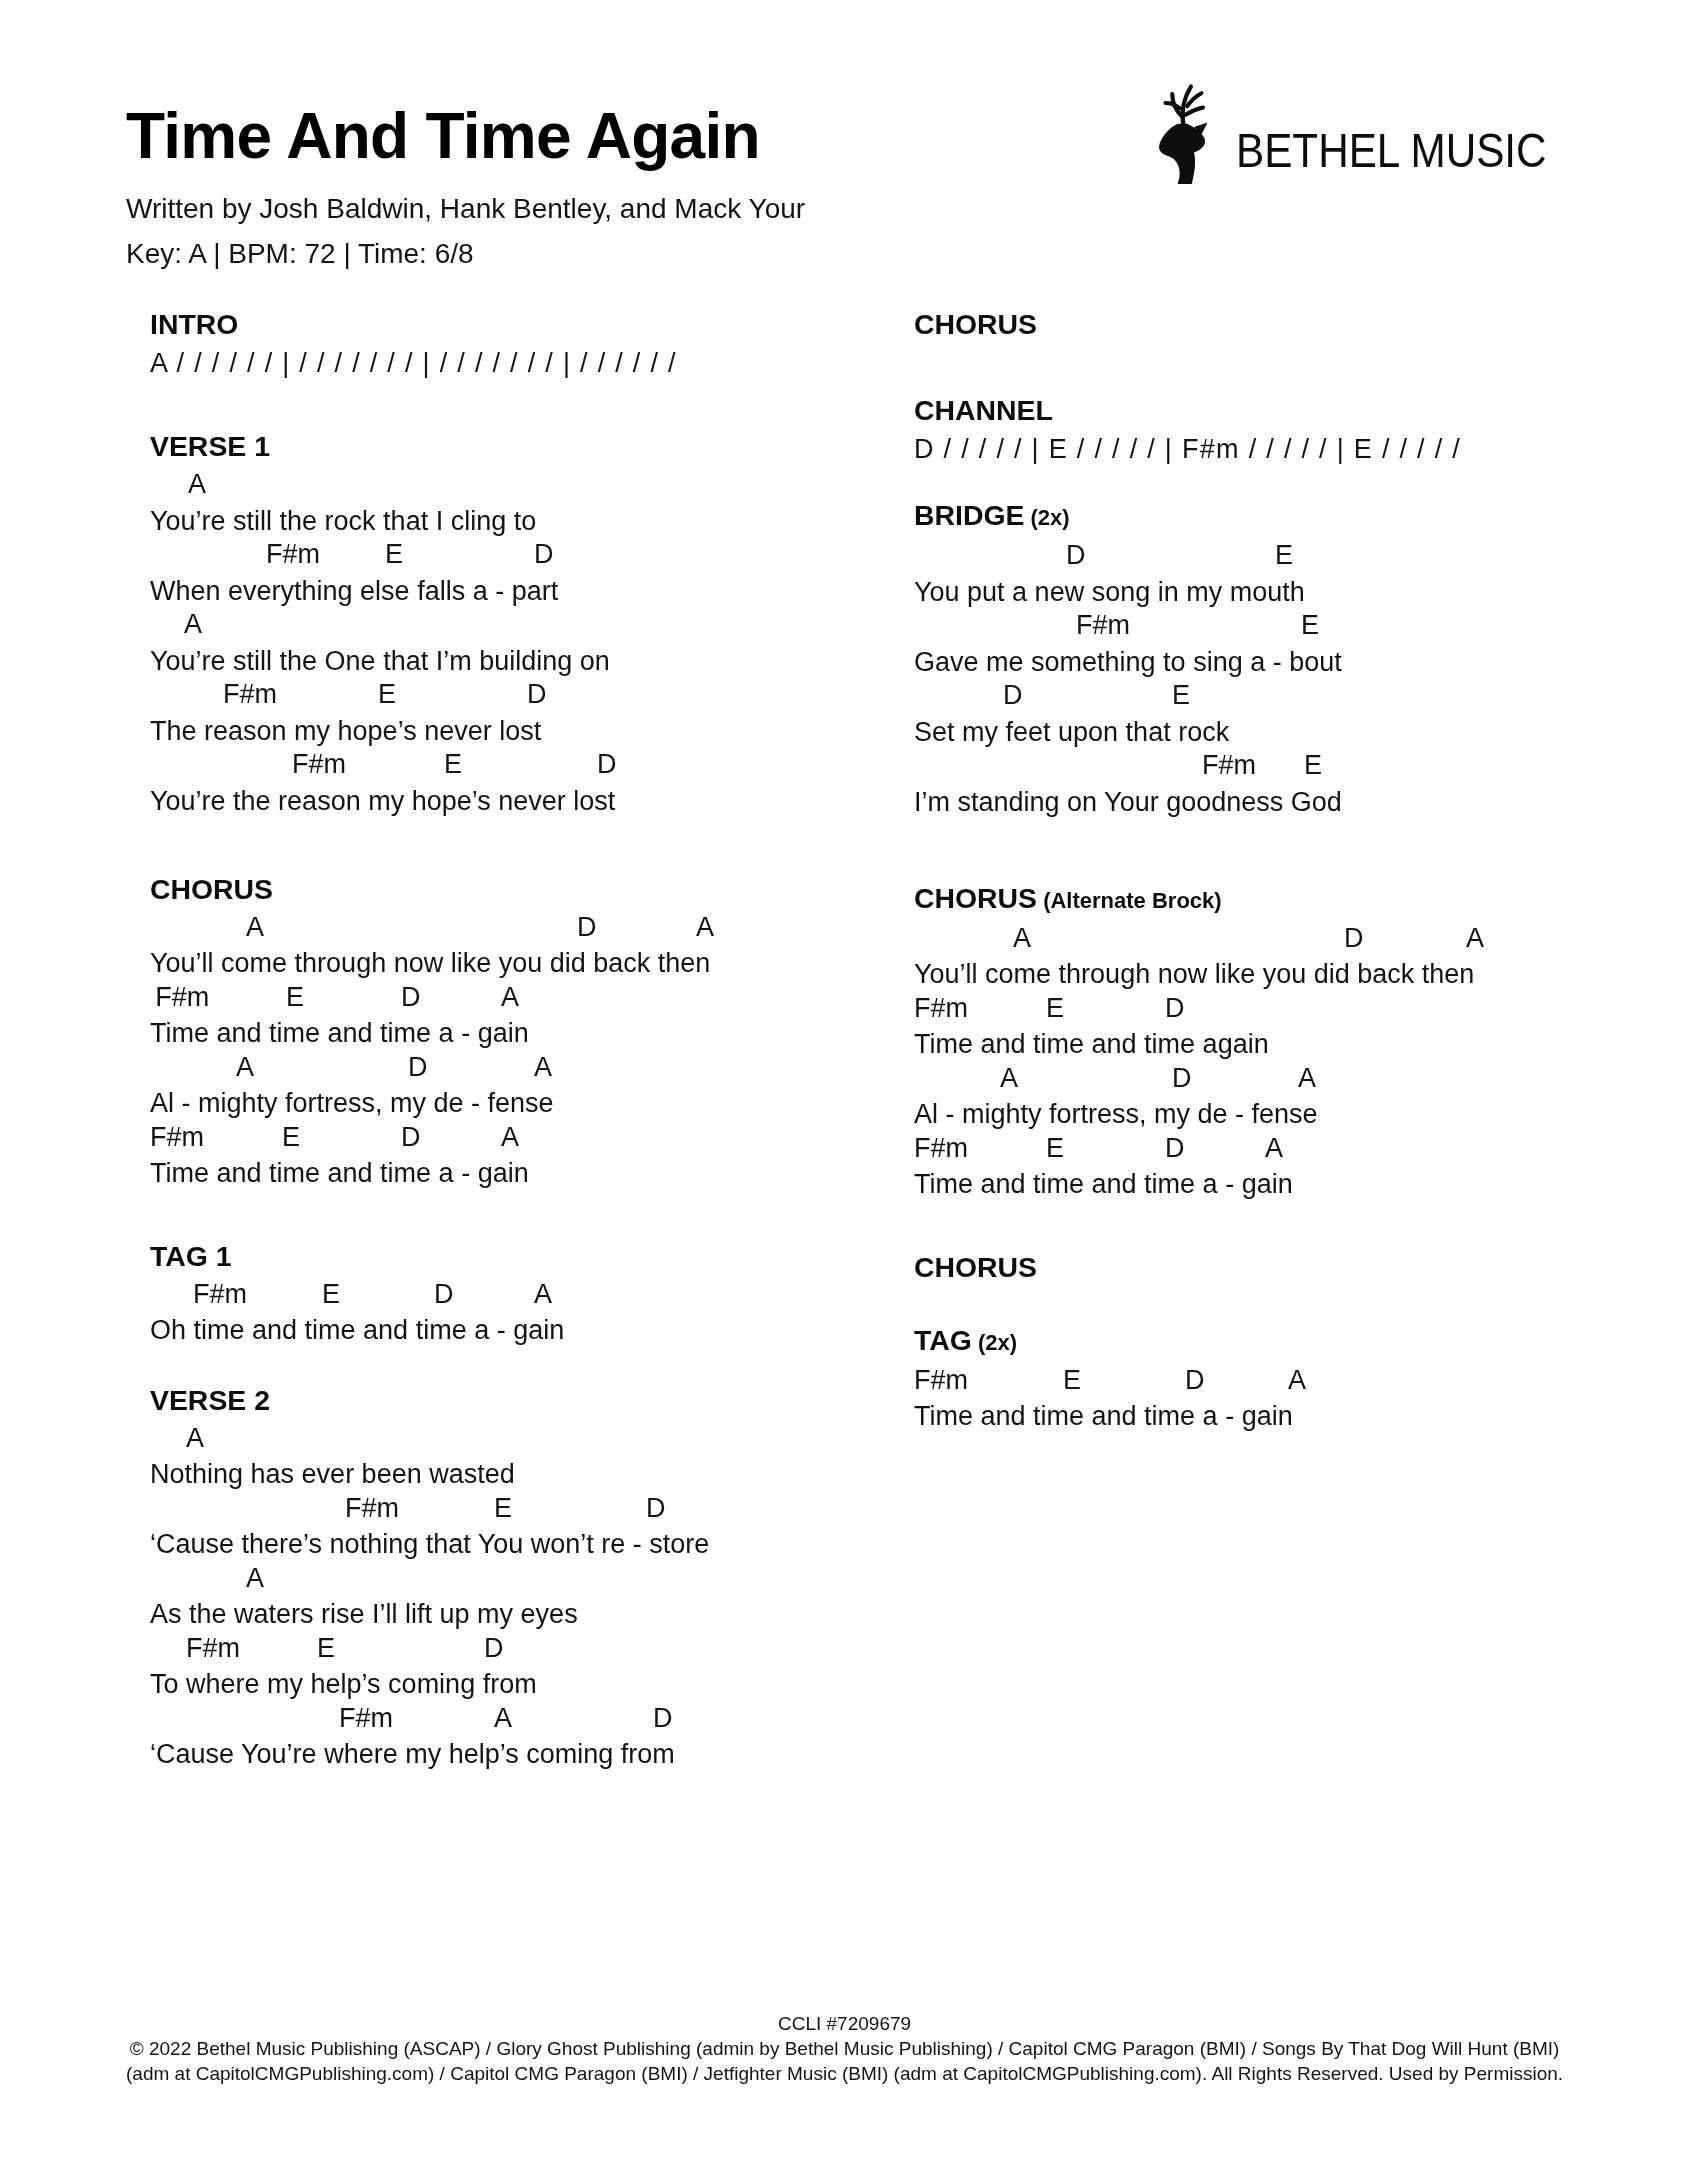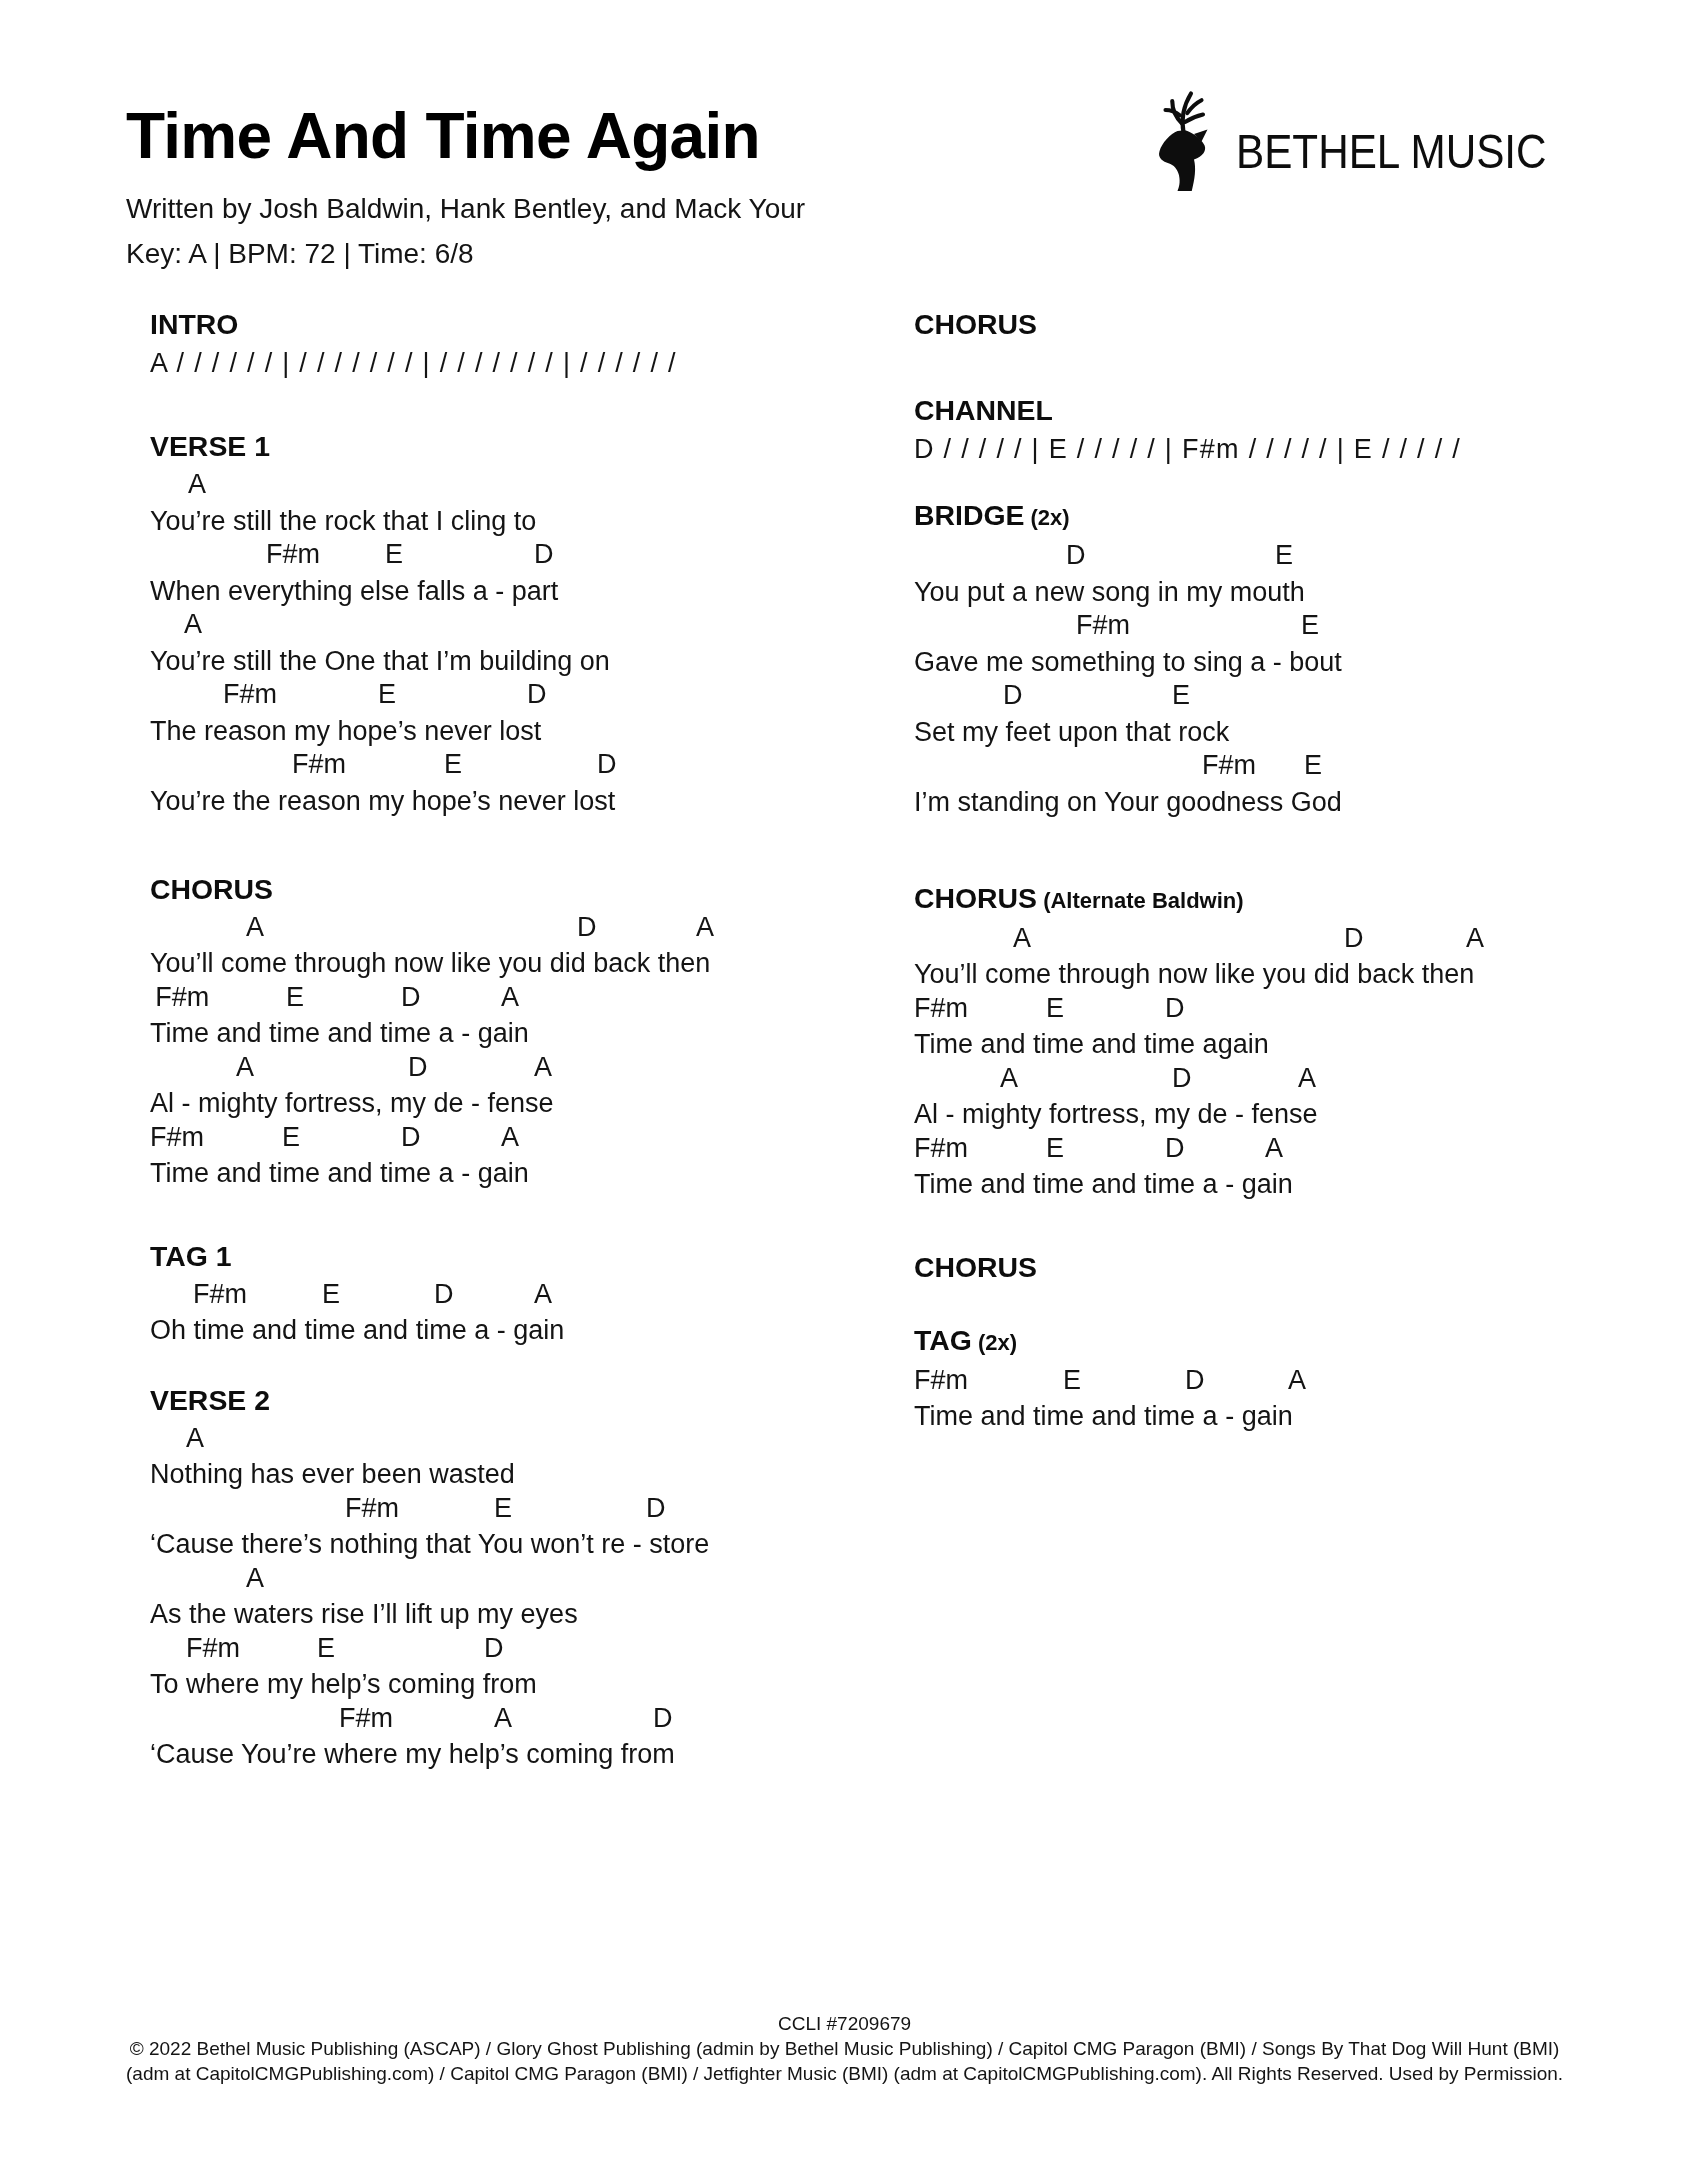--- a/index.html
+++ b/index.html
@@ -8,21 +8,21 @@
     position:relative; width:1687px; height:2183px; background:#ffffff;
     font-family:"Liberation Sans", sans-serif; color:#141414; overflow:hidden;
   }
   .page-title {
     position:absolute; left:126px; top:99px; margin:0;
     font-size:64px; font-weight:bold; color:#000; letter-spacing:-0.7px; white-space:nowrap;
   }
   .byline   { position:absolute; left:126px; top:193px; font-size:28px; white-space:nowrap; }
   .song-meta{ position:absolute; left:126px; top:238px; font-size:28px; white-space:nowrap; }
 
-  .logo { position:absolute; left:1146px; top:86px; display:flex; align-items:flex-start; }
+  .logo { position:absolute; left:1146px; top:79px; display:flex; align-items:center; }
   .logo svg { width:78px; height:105px; display:block; }
   .logo-text {
     display:block; margin:38px 0 0 12px; font-size:48px; font-weight:400; color:#0d0d0d;
     letter-spacing:0; transform:scaleX(0.88); transform-origin:left center; white-space:nowrap;
   }
 
   .col { position:absolute; top:308px;margin-left:24px; }
   .col-left  { left:126px;  width:748px; }
   .col-right { left:890px; width:774px; }
 
@@ -191,21 +191,21 @@
           <span class="chord" style="left: 258px;">E</span>
         </div>
         <div class="lyric-line">Set my feet upon that rock</div>
         <div class="chord-line">
           <span class="chord" style="left: 288px;">F#m</span>
           <span class="chord" style="left: 390px;">E</span>
         </div>
         <div class="lyric-line">I’m standing on Your goodness God</div>
       </section>
       <section class="section" style="margin-top: 62px;">
-        <div class="sec-heading">CHORUS<span class="suffix"> (Alternate Baldwin)</span></div>
+        <div class="sec-heading">CHORUS<span class="suffix"> (Alternate Brock)</span></div>
         <div class="chord-line">
           <span class="chord" style="left: 99px;">A</span>
           <span class="chord" style="left: 430px;">D</span>
           <span class="chord" style="left: 552px;">A</span>
         </div>
         <div class="lyric-line">You’ll come through now like you did back then</div>
         <div class="chord-line">
           <span class="chord" style="left: 0px;">F#m</span>
           <span class="chord" style="left: 132px;">E</span>
           <span class="chord" style="left: 251px;">D</span>

